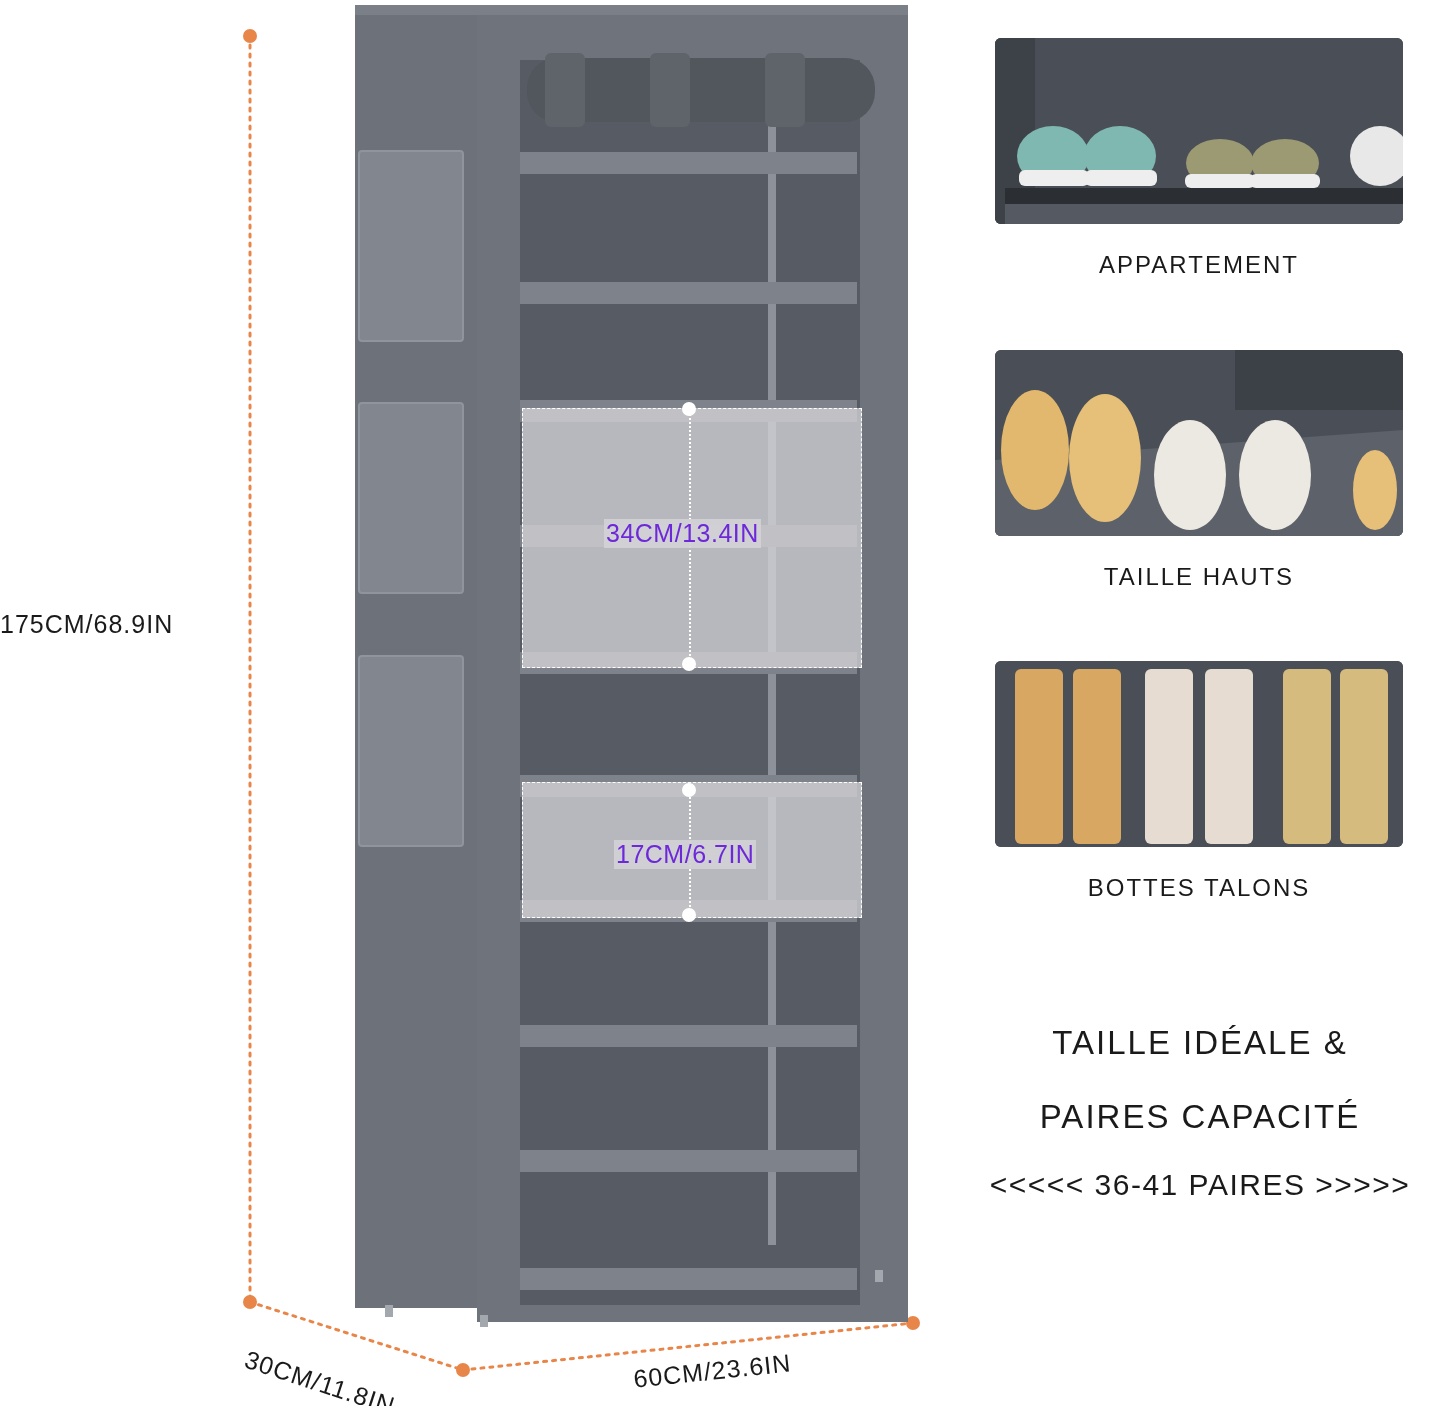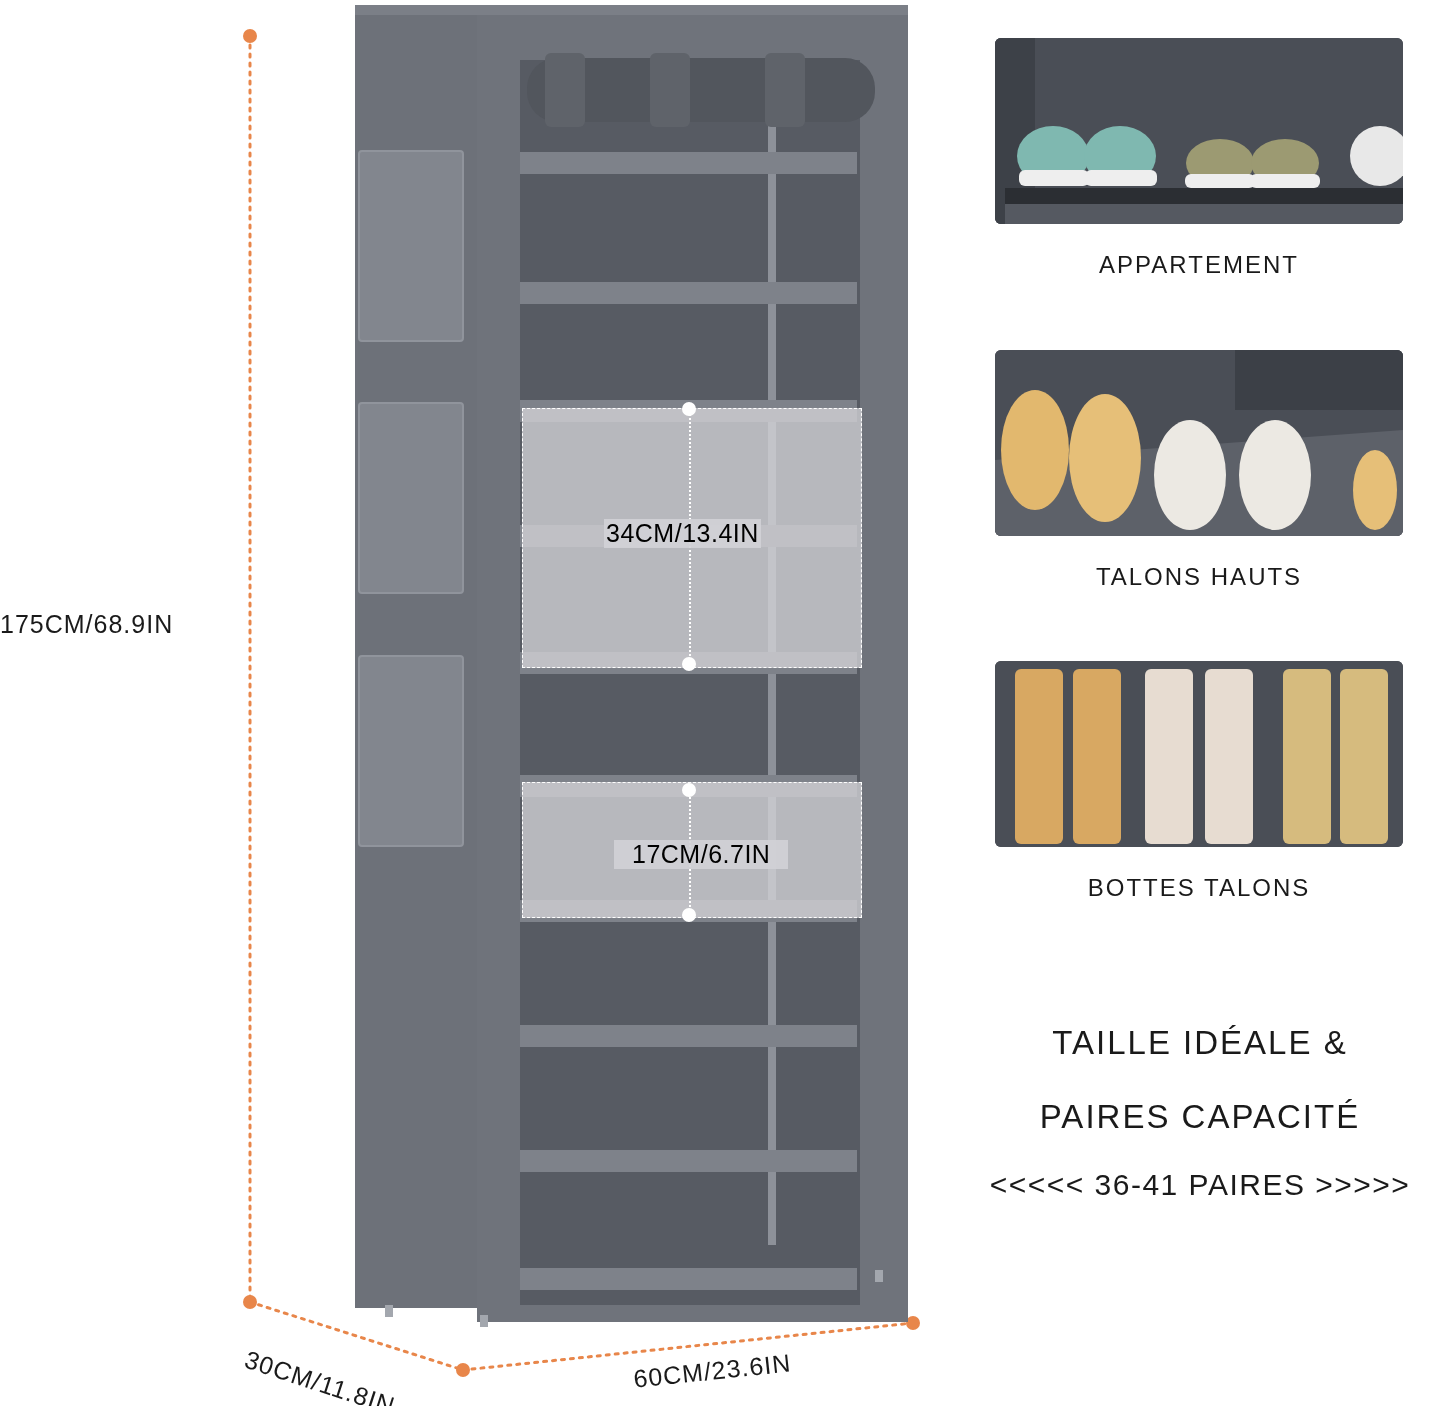--- a/index.html
+++ b/index.html
@@ -18,21 +18,21 @@
   .shelf { position:absolute; left:520px; width:337px; height:22px; background:#7e828a; }
   .pole { position:absolute; left:768px; top:125px; width:8px; height:1120px; background:#8d9199; }
   .roll { position:absolute; left:527px; top:58px; width:348px; height:64px; background:#52565d; border-radius:30px; }
   .strap { position:absolute; top:53px; width:40px; height:74px; background:#5f636a; border-radius:6px; }
   .pocket { position:absolute; left:358px; width:102px; background:#82868e; border:2px solid #90949c; border-radius:4px; }
   .foot { position:absolute; width:8px; height:12px; background:#a3a7ae; }
 
   .highlight { position:absolute; background:rgba(210,210,214,0.78); border:1.5px dashed #ffffff; }
   .hl-line { position:absolute; width:0; border-left:2px dotted #ffffff; }
   .hl-dot { position:absolute; width:14px; height:14px; border-radius:50%; background:#ffffff; }
-  .hl-label { position:absolute; font-size:25px; color:#000000; letter-spacing:0.5px; white-space:nowrap; }
+  .hl-label { position:absolute; font-size:25px; color:#6d28d9; letter-spacing:0.5px; white-space:nowrap; }
 
   
   .thumb { position:absolute; left:995px; width:408px; height:186px; border-radius:6px; overflow:hidden; background:#4b4f57; }
   .thumb-caption { position:absolute; left:995px; width:408px; text-align:center; font-size:24px; letter-spacing:2px; color:#1a1a1a; }
   .headline { position:absolute; left:960px; width:480px; text-align:center; font-size:33px; letter-spacing:2px; color:#1a1a1a; line-height:46px; }
   .capacity { position:absolute; left:955px; width:490px; text-align:center; font-size:30px; letter-spacing:1.5px; color:#1a1a1a; }
 </style>
 </head>
 <body>
 
@@ -85,21 +85,21 @@
   <div class="highlight" style="left:522px;top:408px;width:338px;height:258px"></div>
   <div class="hl-line" style="left:689px;top:410px;height:254px"></div>
   <div class="hl-dot" style="left:682px;top:402px"></div>
   <div class="hl-dot" style="left:682px;top:657px"></div>
   <div class="hl-label" style="left:604px;top:519px;background:rgba(210,210,214,0.9);padding:0 2px">34CM/13.4IN</div>
 
   <div class="highlight" style="left:522px;top:782px;width:338px;height:134px"></div>
   <div class="hl-line" style="left:689px;top:790px;height:124px"></div>
   <div class="hl-dot" style="left:682px;top:783px"></div>
   <div class="hl-dot" style="left:682px;top:908px"></div>
-  <div class="hl-label" style="left:614px;top:840px;background:rgba(210,210,214,0.9);padding:0 18px">17CM/6.7IN</div>
+  <div class="hl-label" style="left:614px;top:840px;background:rgba(210,210,214,0.9);padding:0 2px">17CM/6.7IN</div>
 </div>
 
 <div class="thumb" style="top:38px">
   <svg width="408" height="186">
     <rect x="0" y="0" width="408" height="186" fill="#4a4e56"></rect>
     <rect x="0" y="0" width="40" height="186" fill="#3d4148"></rect>
     <rect x="10" y="150" width="398" height="16" fill="#2b2e33"></rect>
     <rect x="10" y="166" width="398" height="20" fill="#555961"></rect>
     <ellipse cx="58" cy="118" rx="36" ry="30" fill="#7fb8b0"></ellipse>
     <rect x="24" y="132" width="70" height="16" rx="6" fill="#eeeeee"></rect>
@@ -119,21 +119,21 @@
     <rect x="0" y="0" width="408" height="186" fill="#4a4e56"></rect>
     <polygon points="0,110 408,80 408,186 0,186" fill="#5d6169"></polygon>
     <rect x="240" y="0" width="168" height="60" fill="#3c4047"></rect>
     <ellipse cx="40" cy="100" rx="34" ry="60" fill="#e2b86e"></ellipse>
     <ellipse cx="110" cy="108" rx="36" ry="64" fill="#e6bf78"></ellipse>
     <ellipse cx="195" cy="125" rx="36" ry="55" fill="#ece9e3"></ellipse>
     <ellipse cx="280" cy="125" rx="36" ry="55" fill="#ece9e3"></ellipse>
     <ellipse cx="380" cy="140" rx="22" ry="40" fill="#e6bf78"></ellipse>
   </svg>
 </div>
-<div class="thumb-caption" style="top:563px">TALONS HAUTS</div>
+<div class="thumb-caption" style="top:563px">TAILLE HAUTS</div>
 
 <div class="thumb" style="top:661px">
   <svg width="408" height="186">
     <rect x="0" y="0" width="408" height="186" fill="#4a4e56"></rect>
     <rect x="20" y="8" width="48" height="175" rx="6" fill="#d8a862"></rect>
     <rect x="78" y="8" width="48" height="175" rx="6" fill="#d8a862"></rect>
     <rect x="150" y="8" width="48" height="175" rx="6" fill="#e7dcd1"></rect>
     <rect x="210" y="8" width="48" height="175" rx="6" fill="#e7dcd1"></rect>
     <rect x="288" y="8" width="48" height="175" rx="6" fill="#d6bb7e"></rect>
     <rect x="345" y="8" width="48" height="175" rx="6" fill="#d6bb7e"></rect>

